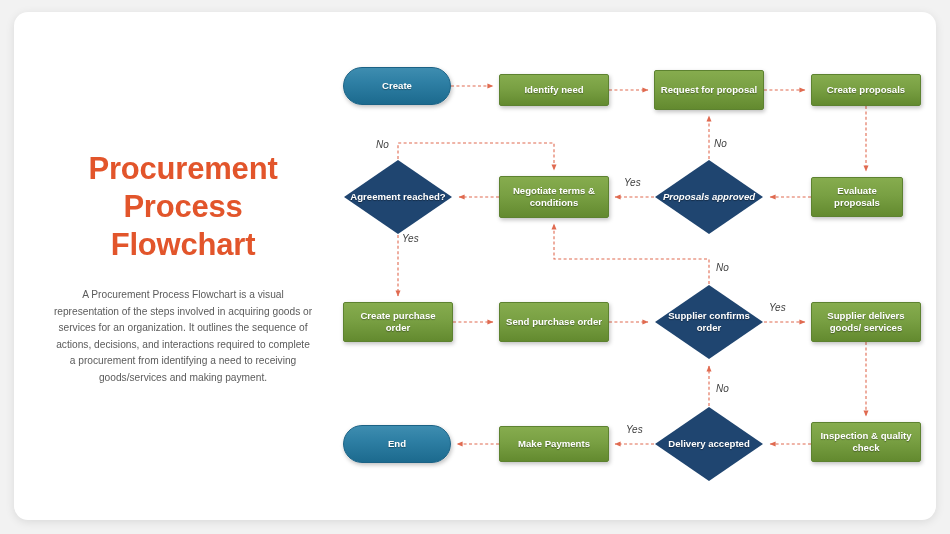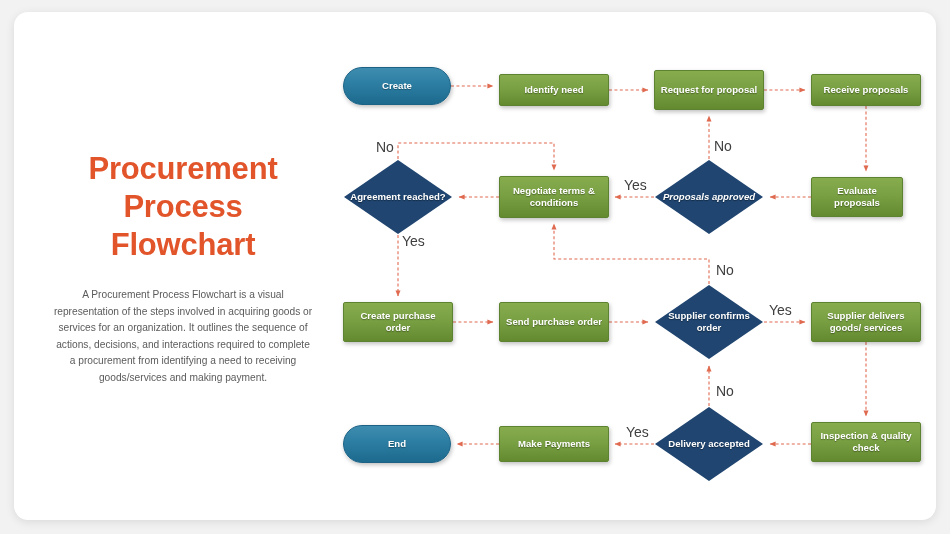--- a/index.html
+++ b/index.html
@@ -83,21 +83,22 @@
   .diamond-shape{
     position:absolute;left:0;top:0;width:100%;height:100%;
     z-index:1;
   }
   .diamond-label{
     position:relative;z-index:2;
     text-shadow:0 1px 1px rgba(0,0,0,0.4);
   }
   .edge-label{
     position:absolute;
-    font-size:14px;
+    font-size:10px;
+    font-style:italic;
     color:#3f3f3f;
     font-family:"Liberation Sans", sans-serif;
     z-index:4;
     white-space:nowrap;
   }
 </style>
 </head>
 <body>
 
 <div id="slide-card">
@@ -166,21 +167,21 @@
 
     <div class="node node-process" style="left:485px;top:62px;width:110px;height:32px;">
       <span>Identify need</span>
     </div>
 
     <div class="node node-process" style="left:640px;top:58px;width:110px;height:40px;">
       <span>Request for proposal</span>
     </div>
 
     <div class="node node-process" style="left:797px;top:62px;width:110px;height:32px;">
-      <span>Receive proposals</span>
+      <span>Create proposals</span>
     </div>
 
     <div class="node node-process" style="left:797px;top:165px;width:92px;height:40px;">
       <span>Evaluate proposals</span>
     </div>
 
     <div class="node node-decision" style="left:640px;top:147px;width:110px;height:76px;font-style:italic;">
       <svg class="diamond-shape" viewBox="0 0 110 76" preserveAspectRatio="none">
         <polygon points="55,1 109,38 55,75 1,38" fill="#1F4570" stroke="#173category" stroke-width="0"></polygon>
       </svg>

